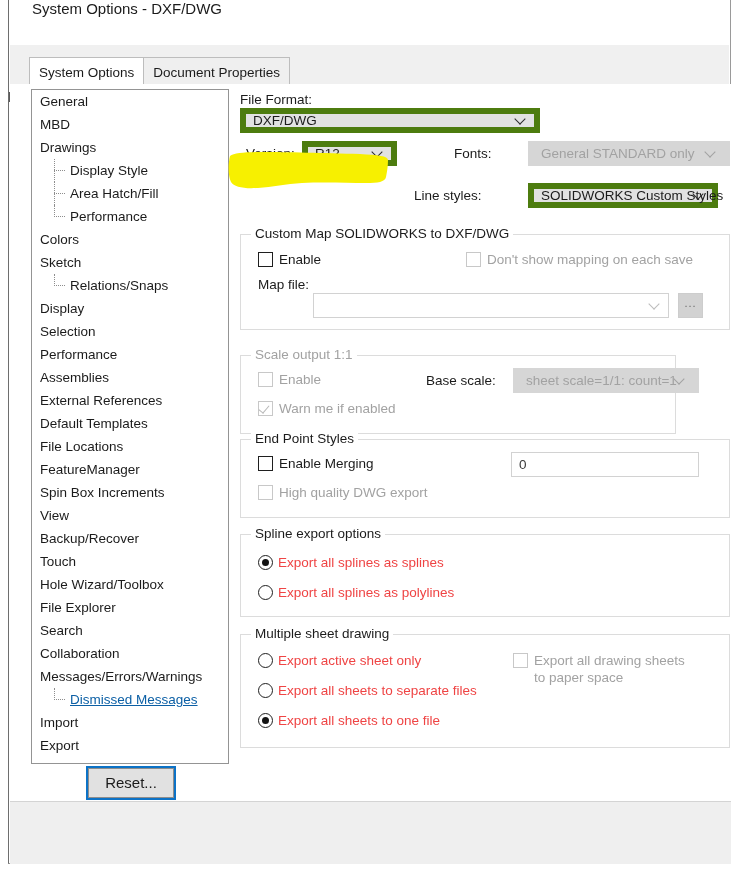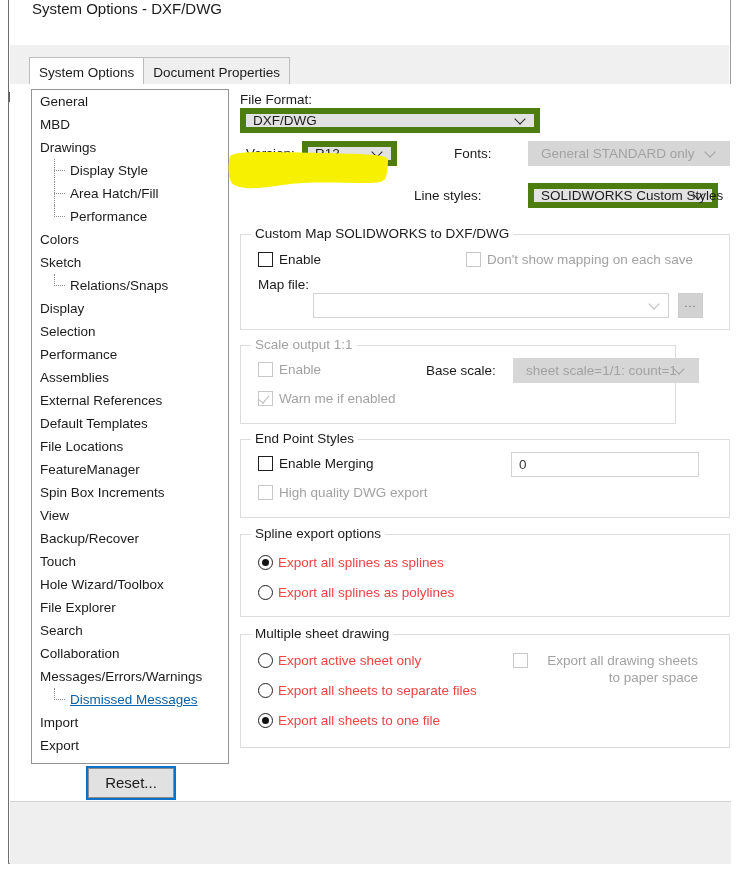--- a/index.html
+++ b/index.html
@@ -200,21 +200,20 @@
     color: #1b1b1b;
     white-space: nowrap;
   }
   .group > .caption.dim { color: #a2a2a2; }
 
   
   .cbrow {
     position: absolute;
     display: flex;
     align-items: flex-start;
-    text-align: right;
   }
   .cb {
     width: 15px; height: 15px;
     box-sizing: border-box;
     border: 1.6px solid #1f1f1f;
     background: #ffffff;
     flex: 0 0 auto;
     margin-top: 1px;
     position: relative;
   }
@@ -421,21 +420,21 @@
 
         <div class="lbl" style="position:absolute; left:17px; top:42px;">Map file:</div>
 
         <div class="combo white" style="position:absolute; left:72px; top:58px; width:356px;">
           <span></span>
           <span class="chev"></span>
         </div>
         <div class="dots" style="left:437px; top:58px;">...</div>
       </div>
 
-      <div class="group" style="left:0px; top:261px; width:436px; height:79px;">
+      <div class="group" style="left:0px; top:271px; width:436px; height:79px;">
         <div class="caption dim">Scale output 1:1</div>
 
         <div class="cbrow" style="left:17px; top:15px;">
           <span class="cb disabled"></span>
           <span class="txt dim">Enable</span>
         </div>
 
         <div class="cbrow" style="left:17px; top:44px;">
           <span class="cb checked disabled"></span>
           <span class="txt dim">Warn me if enabled</span>

